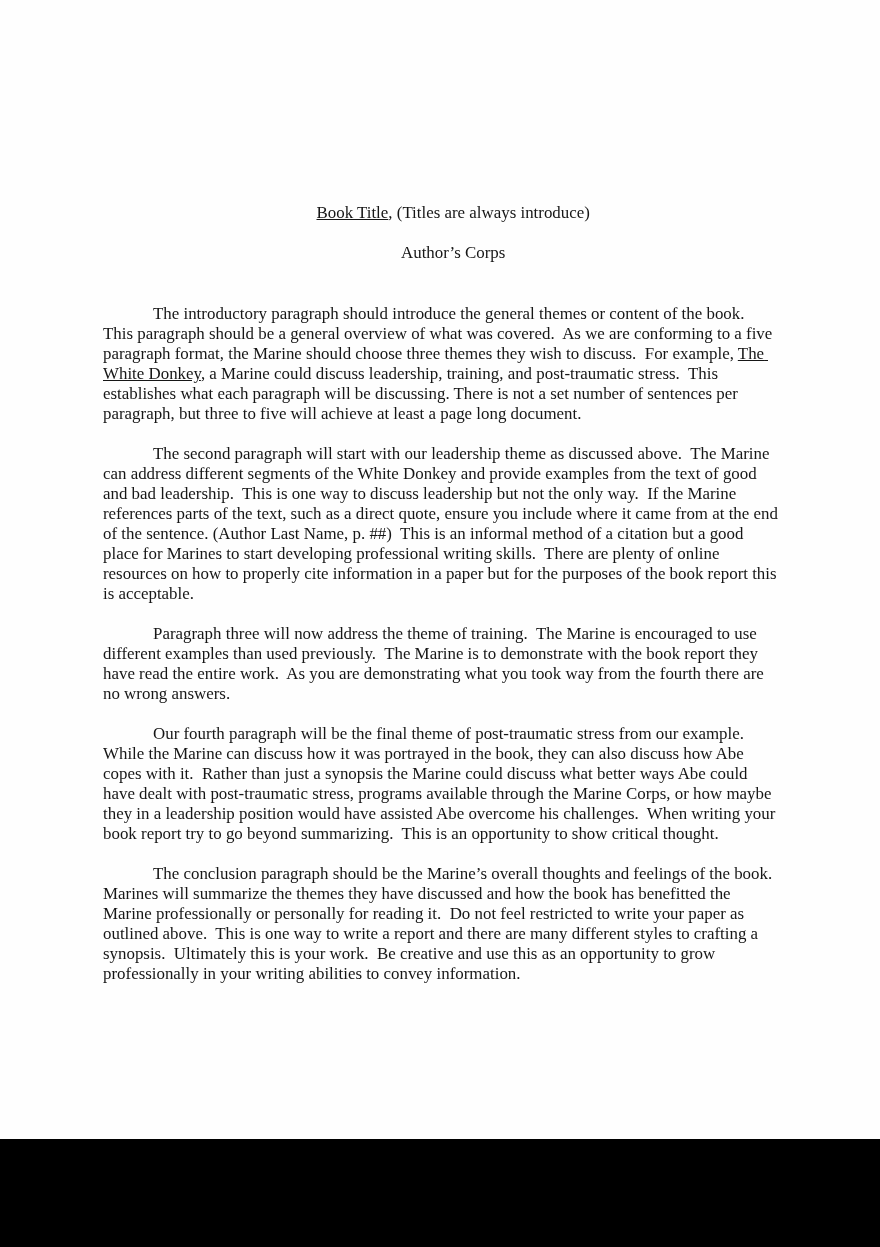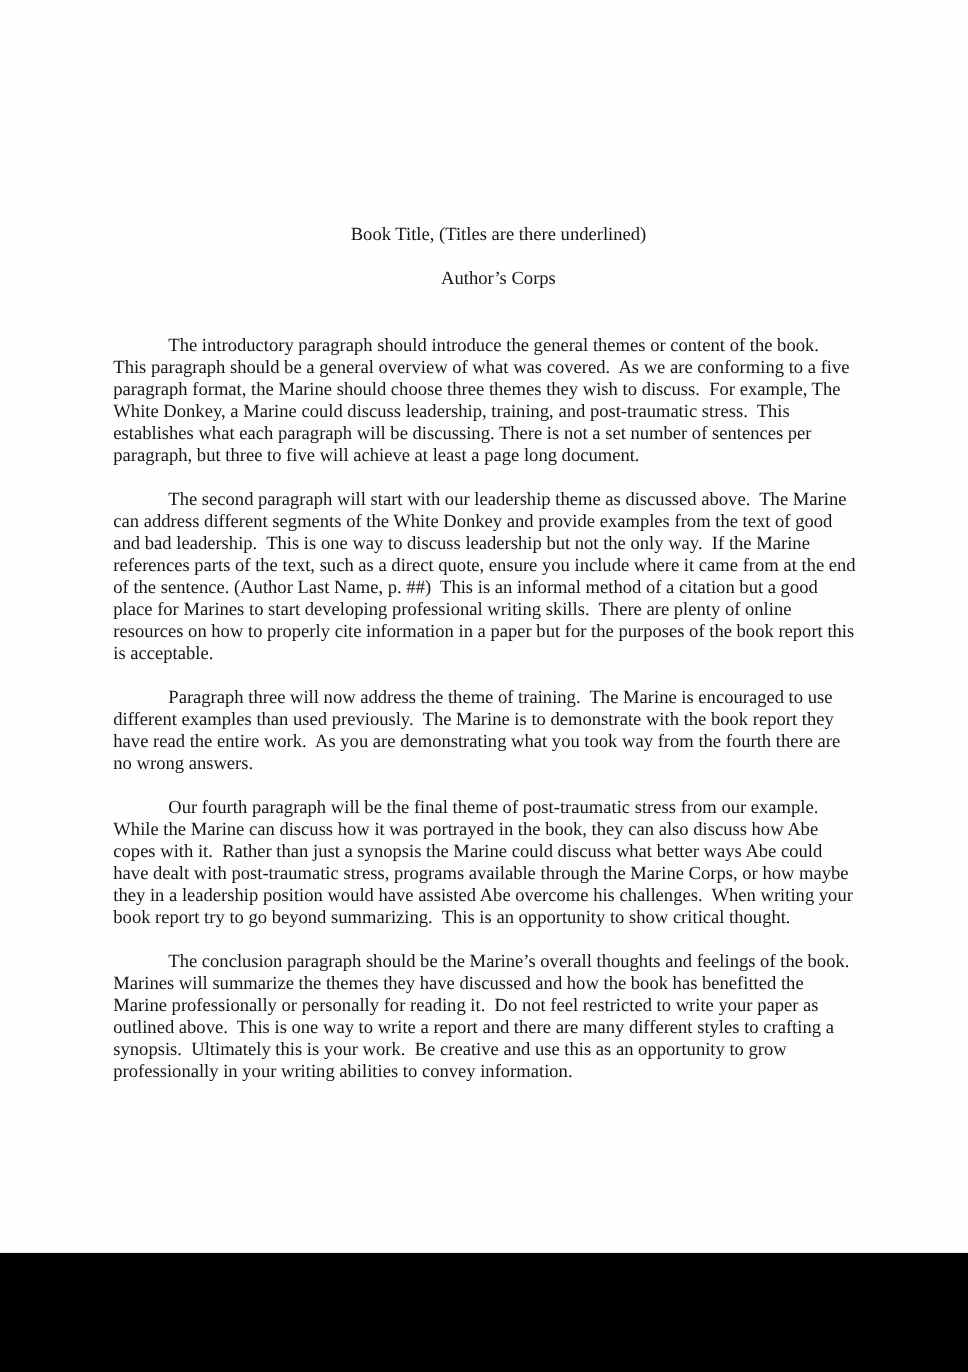--- a/index.html
+++ b/index.html
@@ -24,20 +24,21 @@
     font-size: 16.9px;
     line-height: 20px;
     text-rendering: optimizeLegibility;
   }
   .title-block {
     text-align: center;
     white-space: pre-wrap;
     margin: 0 0 21px 0;
   }
   .underlined {
+    text-decoration: underline;
   }
   p.body-para {
     margin: 0 0 20px 0;
     text-indent: 50px;
     white-space: pre-wrap;
   }
   .bottom-matte {
     position: absolute;
     left: 0;
     top: 1139px;
@@ -46,21 +47,21 @@
     background: #000000;
   }
 </style>
 </head>
 <body>
 
 <div class="page">
   <div class="content">
 
     <div class="title-block">
-      <span class="underlined">Book Title</span><span>, (Titles are there underlined)</span><br>
+      <span class="underlined">Book Title</span><span>, (Titles are always introduce)</span><br>
       <span>Author’s Corps</span>
     </div>
 
     <p class="body-para"><span>The introductory paragraph should introduce the general themes or content of the book.  This paragraph should be a general overview of what was covered.  As we are conforming to a five paragraph format, the Marine should choose three themes they wish to discuss.  For example, </span><span class="underlined">The White Donkey</span><span>, a Marine could discuss leadership, training, and post-traumatic stress.  This establishes what each paragraph will be discussing. There is not a set number of sentences per paragraph, but three to five will achieve at least a page long document.</span></p>
 
     <p class="body-para">The second paragraph will start with our leadership theme as discussed above.  The Marine can address different segments of the White Donkey and provide examples from the text of good and bad leadership.  This is one way to discuss leadership but not the only way.  If the Marine references parts of the text, such as a direct quote, ensure you include where it came from at the end of the sentence. (Author Last Name, p. ##)  This is an informal method of a citation but a good place for Marines to start developing professional writing skills.  There are plenty of online resources on how to properly cite information in a paper but for the purposes of the book report this is acceptable.</p>
 
     <p class="body-para">Paragraph three will now address the theme of training.  The Marine is encouraged to use different examples than used previously.  The Marine is to demonstrate with the book report they have read the entire work.  As you are demonstrating what you took way from the fourth there are no wrong answers.</p>
 
     <p class="body-para">Our fourth paragraph will be the final theme of post-traumatic stress from our example.  While the Marine can discuss how it was portrayed in the book, they can also discuss how Abe copes with it.  Rather than just a synopsis the Marine could discuss what better ways Abe could have dealt with post-traumatic stress, programs available through the Marine Corps, or how maybe they in a leadership position would have assisted Abe overcome his challenges.  When writing your book report try to go beyond summarizing.  This is an opportunity to show critical thought.</p>

